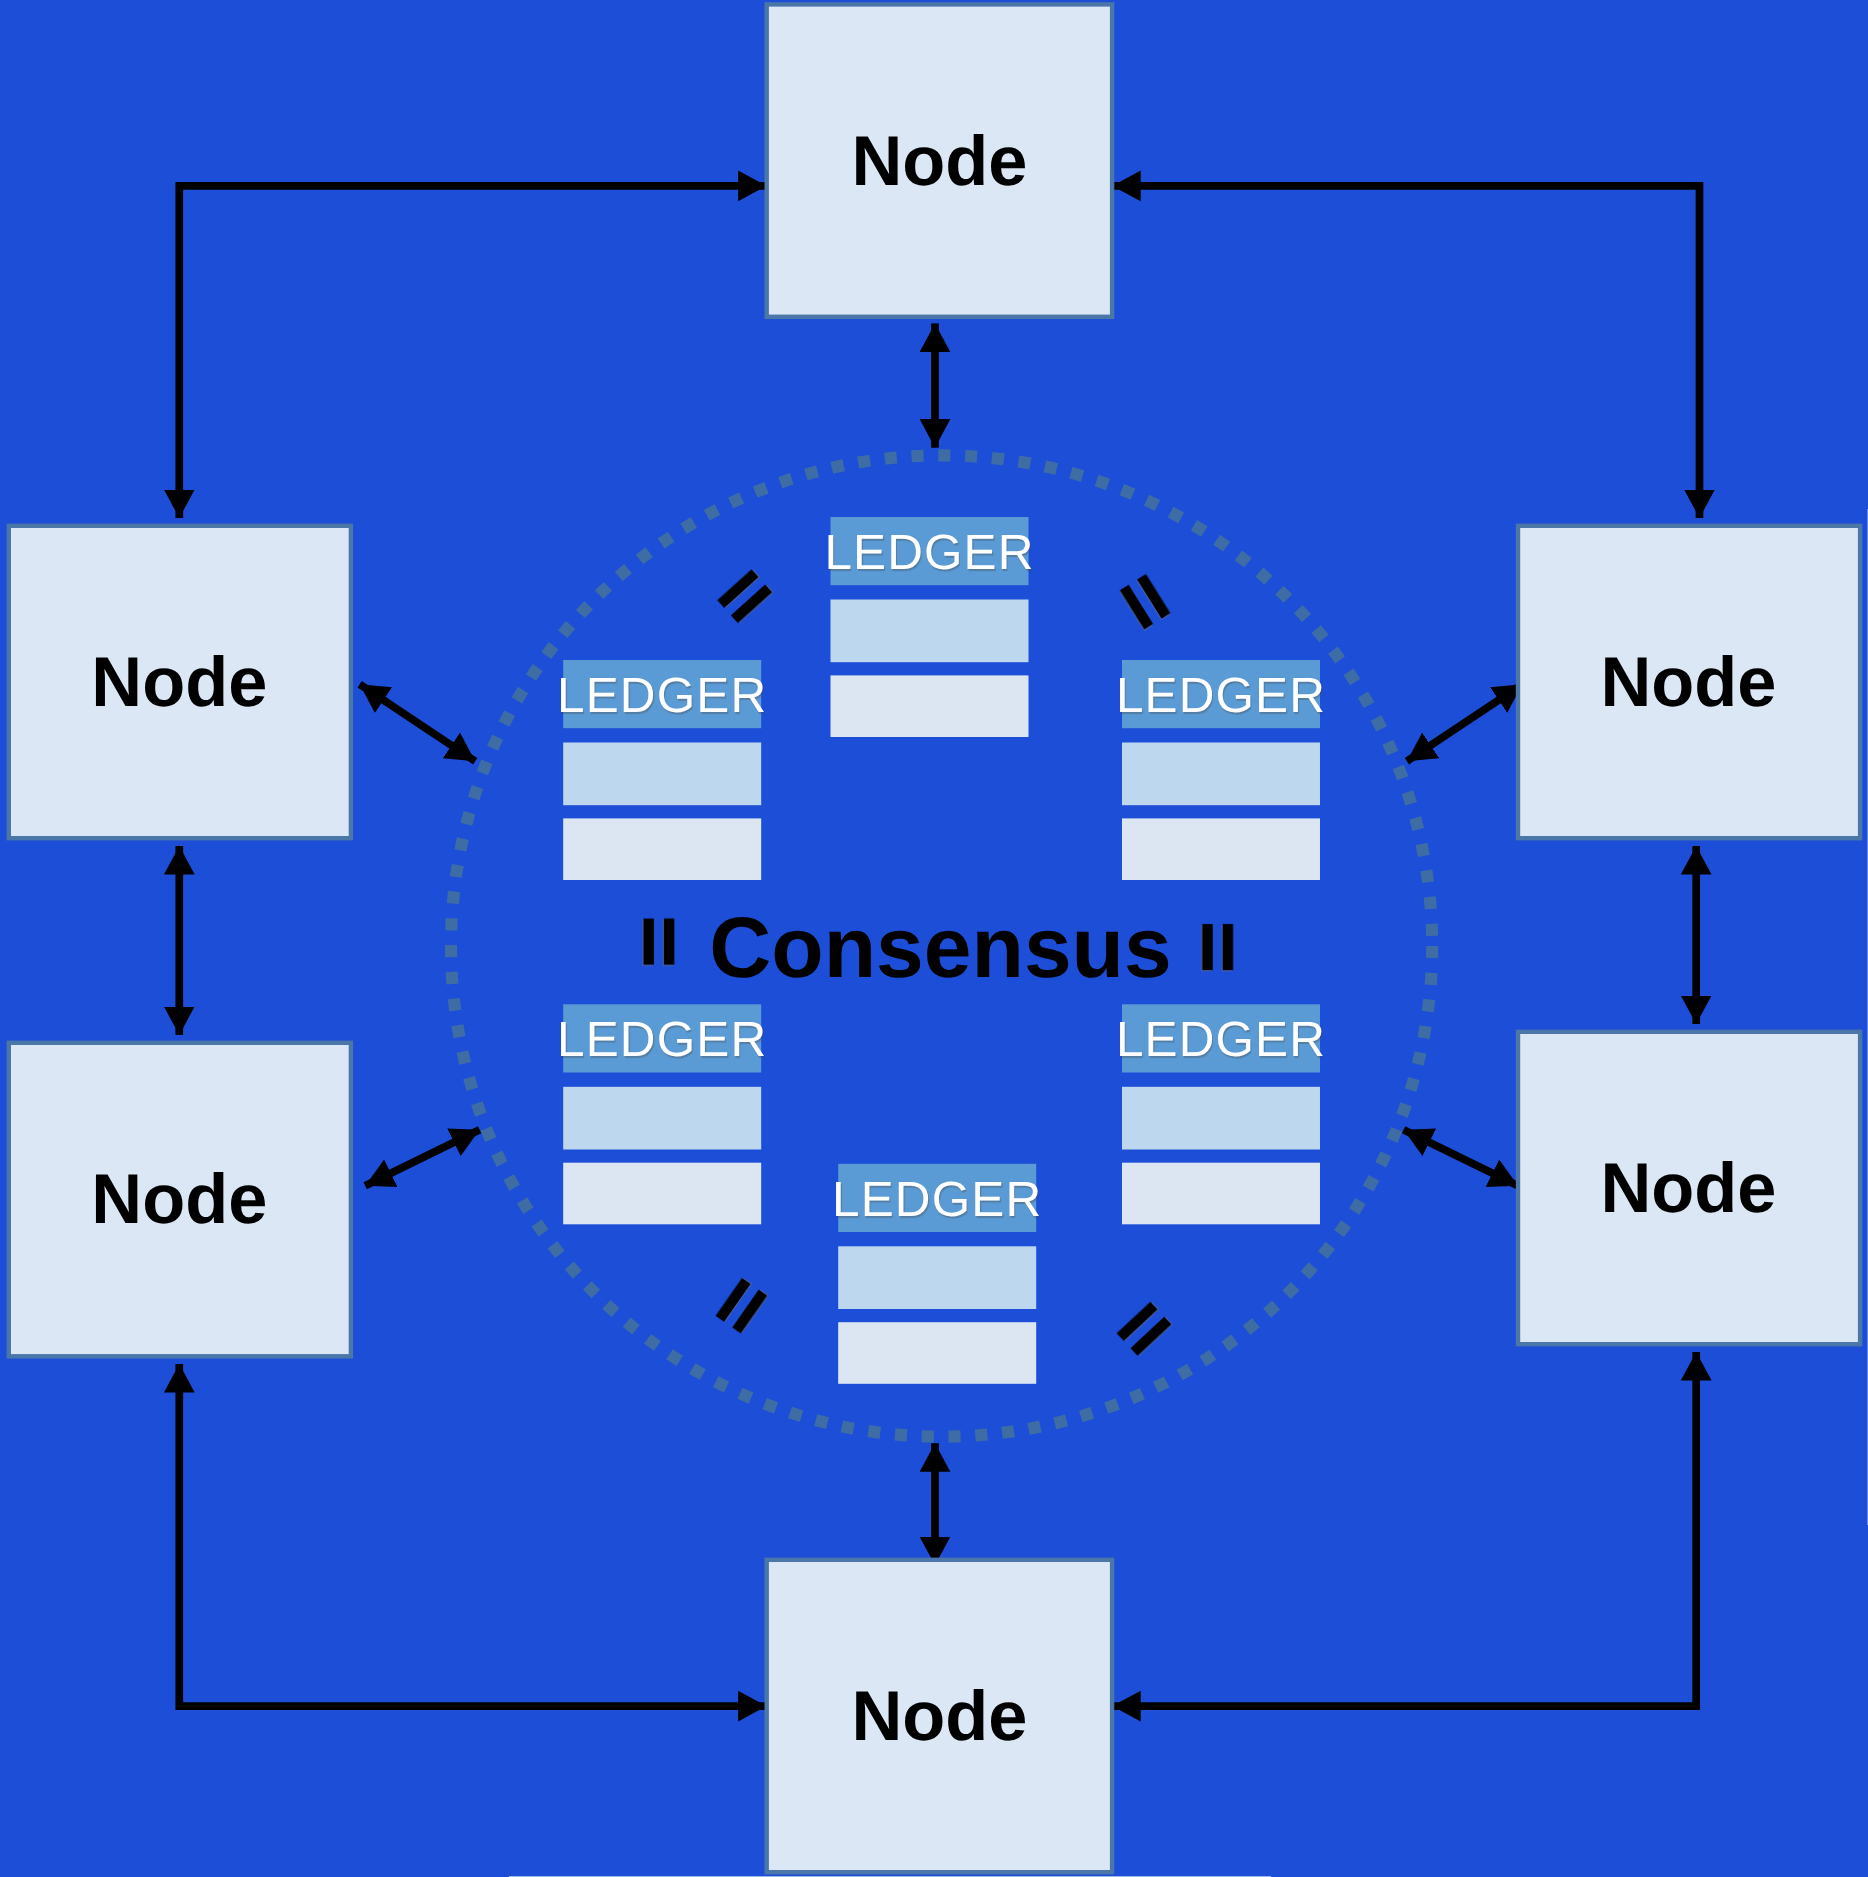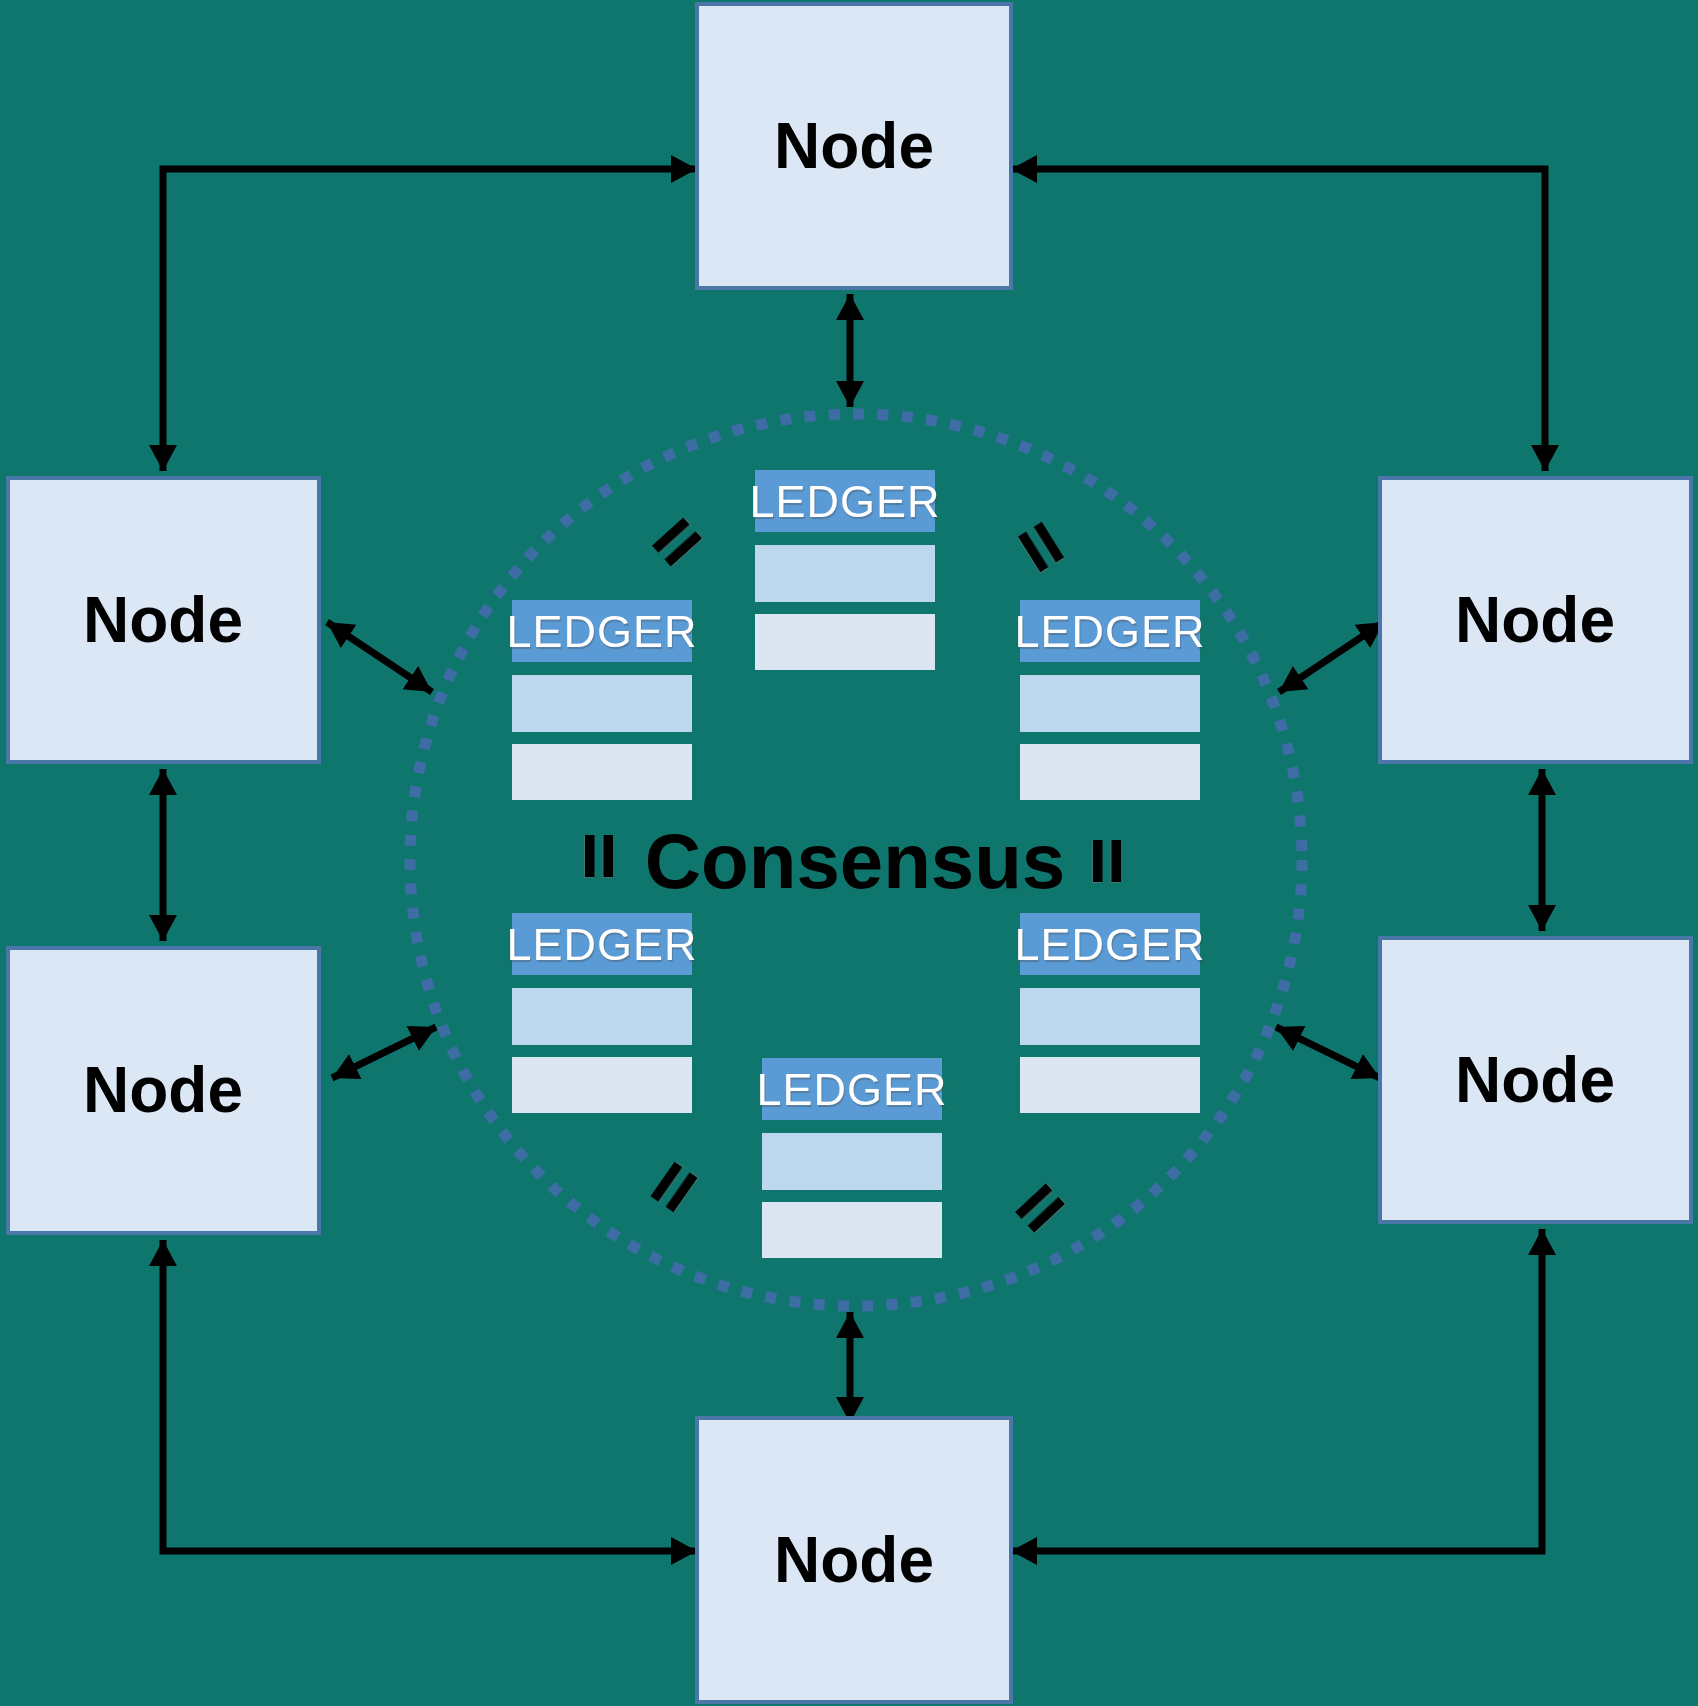--- a/index.html
+++ b/index.html
@@ -6,21 +6,21 @@
     margin: 0;
     padding: 0;
     background: #ffffff;
     font-family: "Liberation Sans", sans-serif;
   }
   .stage {
     position: relative;
     width: 1698px;
     height: 1706px;
     margin: 0 auto;
-    background: #0f766e;
+    background: #1d4ed8;
   }
   svg { display: block; }
 
   .node-rect {
     stroke-width: 4px;
   }
   .node-label {
     font-family: "Liberation Sans", sans-serif;
     font-size: 64px;
     font-weight: 700;

